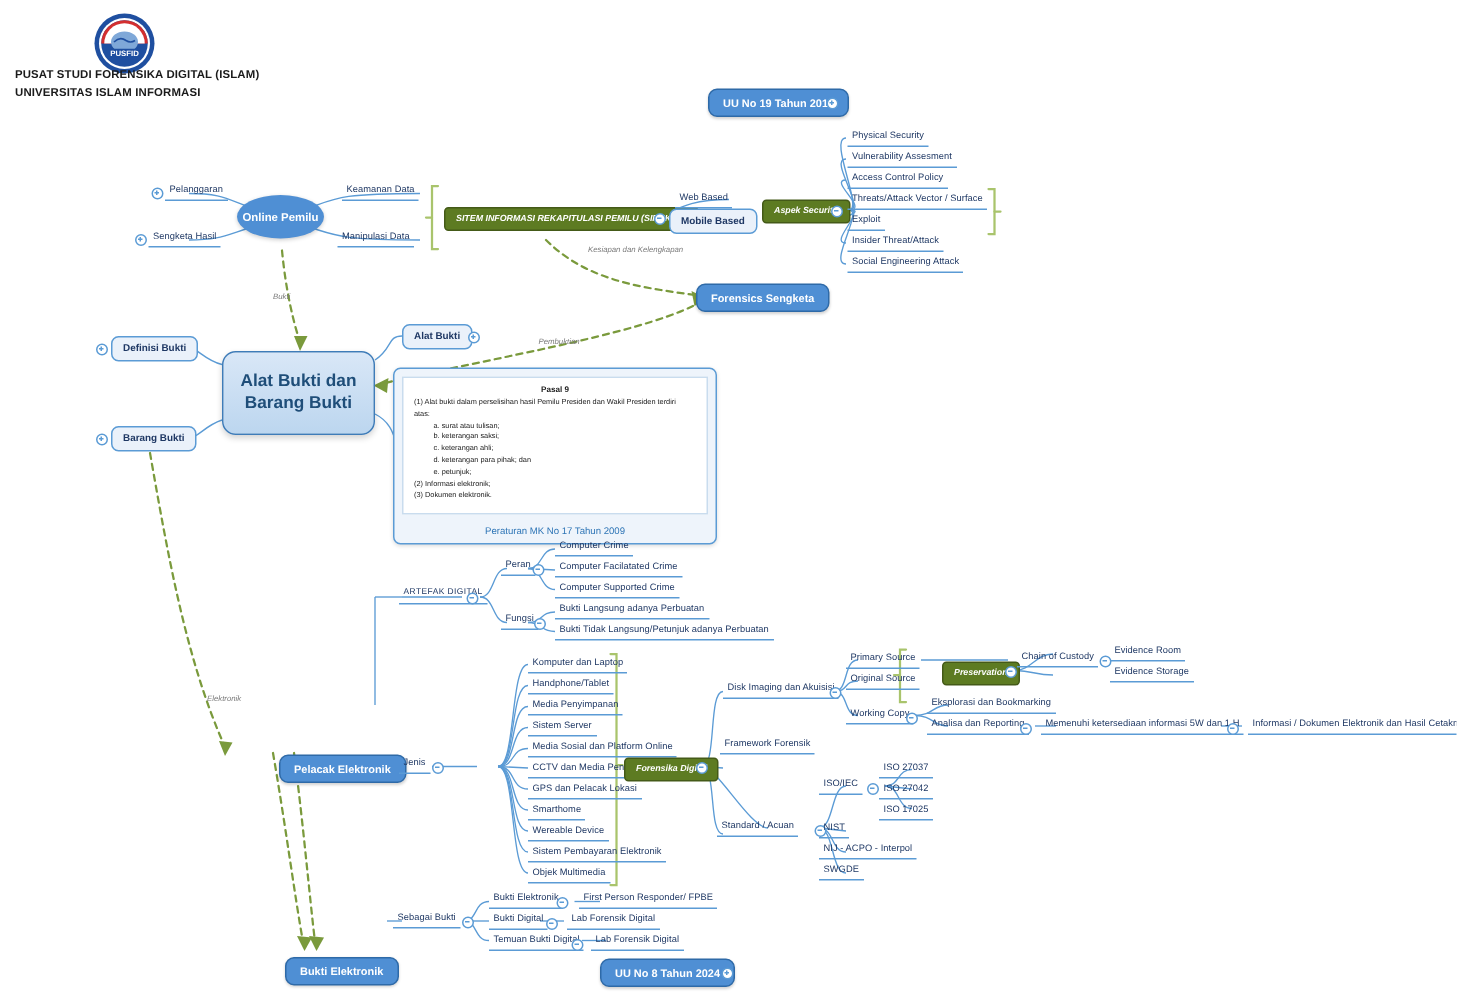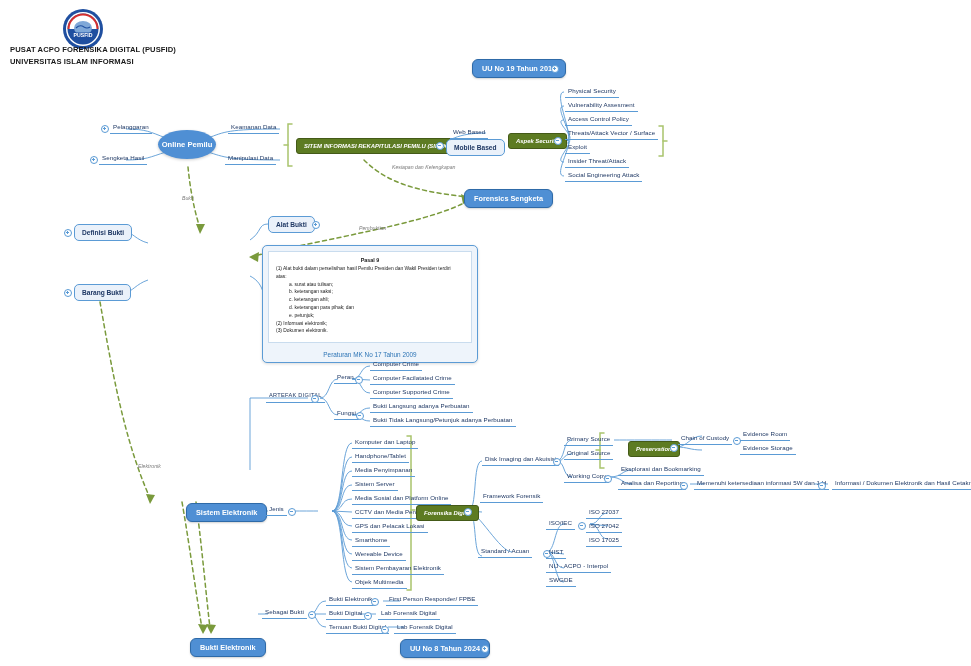--- a/index.html
+++ b/index.html
@@ -194,21 +194,21 @@
     <circle cx="21" cy="21" r="17" fill="#ffffff"></circle>
     <circle cx="21" cy="21" r="15.5" fill="#1f4fa0"></circle>
     <path d="M5.5 21 A15.5 15.5 0 0 1 36.5 21 Z" fill="#d32f2f"></path>
     <path d="M7.5 21 A13.5 13.5 0 0 1 34.5 21 Z" fill="#ffffff"></path>
     <ellipse cx="21" cy="20" rx="9" ry="7" fill="#7fa8d8"></ellipse>
     <path d="M14 20 q4 -4 8 -1 q3 2 6 0" stroke="#1f4fa0" stroke-width="1.1" fill="none"></path>
     <rect x="11" y="24.5" width="20" height="6" rx="2" fill="#1f4fa0"></rect>
     <text x="21" y="29.3" font-size="5.2" font-family="Liberation Sans, sans-serif" font-weight="bold" fill="#ffffff" text-anchor="middle">PUSFID</text>
   </svg>
   <div id="org">
-    <div>PUSAT ACPO FORENSIKA DIGITAL (PUSFID)</div>
+    <div>PUSAT STUDI FORENSIKA DIGITAL (ISLAM)</div>
     <div>UNIVERSITAS ISLAM INFORMASI</div>
   </div>
 
   <div class="nd" id="issue" style="left:158px;top:130px;width:58px;height:29px;">Online Pemilu</div>
 
   <div class="nd tl" style="left:110px;top:122px;border-bottom:1.4px solid #5b9bd5;">Pelanggaran</div>
   <div class="mk plus" style="left:101px;top:125px;"></div>
 
   <div class="nd tl" style="left:99px;top:153px;border-bottom:1.4px solid #5b9bd5;">Sengketa Hasil</div>
   <div class="mk plus" style="left:90px;top:156px;"></div>
@@ -236,20 +236,24 @@
   <div class="nd tl" style="left:565px;top:128px;border-bottom:1.4px solid #5b9bd5;">Threats/Attack Vector / Surface</div>
   <div class="nd tl" style="left:565px;top:142px;border-bottom:1.4px solid #5b9bd5;">Exploit</div>
   <div class="nd tl" style="left:565px;top:156px;border-bottom:1.4px solid #5b9bd5;">Insider Threat/Attack</div>
   <div class="nd tl" style="left:565px;top:170px;border-bottom:1.4px solid #5b9bd5;">Social Engineering Attack</div>
 
   <div class="rel" style="left:182px;top:195px;">Bukti</div>
   <div class="rel" style="left:392px;top:164px;">Kesiapan dan Kelengkapan</div>
   <div class="rel" style="left:359px;top:225px;">Pembuktian</div>
   <div class="rel" style="left:138px;top:463px;">Elektronik</div>
 
+  <div class="nd" id="central" style="left:148px;top:234px;width:102px;">
+    <div>Alat Bukti dan</div>
+    <div>Barang Bukti</div>
+  </div>
 
   <div class="nd opill" style="left:74px;top:224px;">Definisi Bukti</div>
   <div class="mk plus" style="left:64px;top:229px;"></div>
 
   <div class="nd opill" style="left:74px;top:284px;">Barang Bukti</div>
   <div class="mk plus" style="left:64px;top:289px;"></div>
 
   <div class="nd opill" style="left:268px;top:216px;">Alat Bukti</div>
   <div class="mk plus" style="left:312px;top:221px;"></div>
 
@@ -277,21 +281,21 @@
 
   <div class="nd tl" style="left:334px;top:408px;border-bottom:1.4px solid #5b9bd5;">Fungsi</div>
   <div class="mk" style="left:356px;top:412px;"></div>
 
   <div class="nd tl" style="left:370px;top:359px;border-bottom:1.4px solid #5b9bd5;">Computer Crime</div>
   <div class="nd tl" style="left:370px;top:373px;border-bottom:1.4px solid #5b9bd5;">Computer Facilatated Crime</div>
   <div class="nd tl" style="left:370px;top:387px;border-bottom:1.4px solid #5b9bd5;">Computer Supported Crime</div>
   <div class="nd tl" style="left:370px;top:401px;border-bottom:1.4px solid #5b9bd5;">Bukti Langsung adanya Perbuatan</div>
   <div class="nd tl" style="left:370px;top:415px;border-bottom:1.4px solid #5b9bd5;">Bukti Tidak Langsung/Petunjuk adanya Perbuatan</div>
 
-  <div class="nd pill" style="left:186px;top:503px;">Sistem Elektronik</div>
+  <div class="nd pill" style="left:186px;top:503px;">Pelacak Elektronik</div>
 
   <div class="nd tl" style="left:266px;top:504px;border-bottom:1.4px solid #5b9bd5;">Jenis</div>
   <div class="mk" style="left:288px;top:508px;"></div>
 
   <div class="nd tl" style="left:352px;top:437px;border-bottom:1.4px solid #5b9bd5;">Komputer dan Laptop</div>
   <div class="nd tl" style="left:352px;top:451px;border-bottom:1.4px solid #5b9bd5;">Handphone/Tablet</div>
   <div class="nd tl" style="left:352px;top:465px;border-bottom:1.4px solid #5b9bd5;">Media Penyimpanan</div>
   <div class="nd tl" style="left:352px;top:479px;border-bottom:1.4px solid #5b9bd5;">Sistem Server</div>
   <div class="nd tl" style="left:352px;top:493px;border-bottom:1.4px solid #5b9bd5;">Media Sosial dan Platform Online</div>
   <div class="nd tl" style="left:352px;top:507px;border-bottom:1.4px solid #5b9bd5;">CCTV dan Media Pengawasan Sejenis</div>

